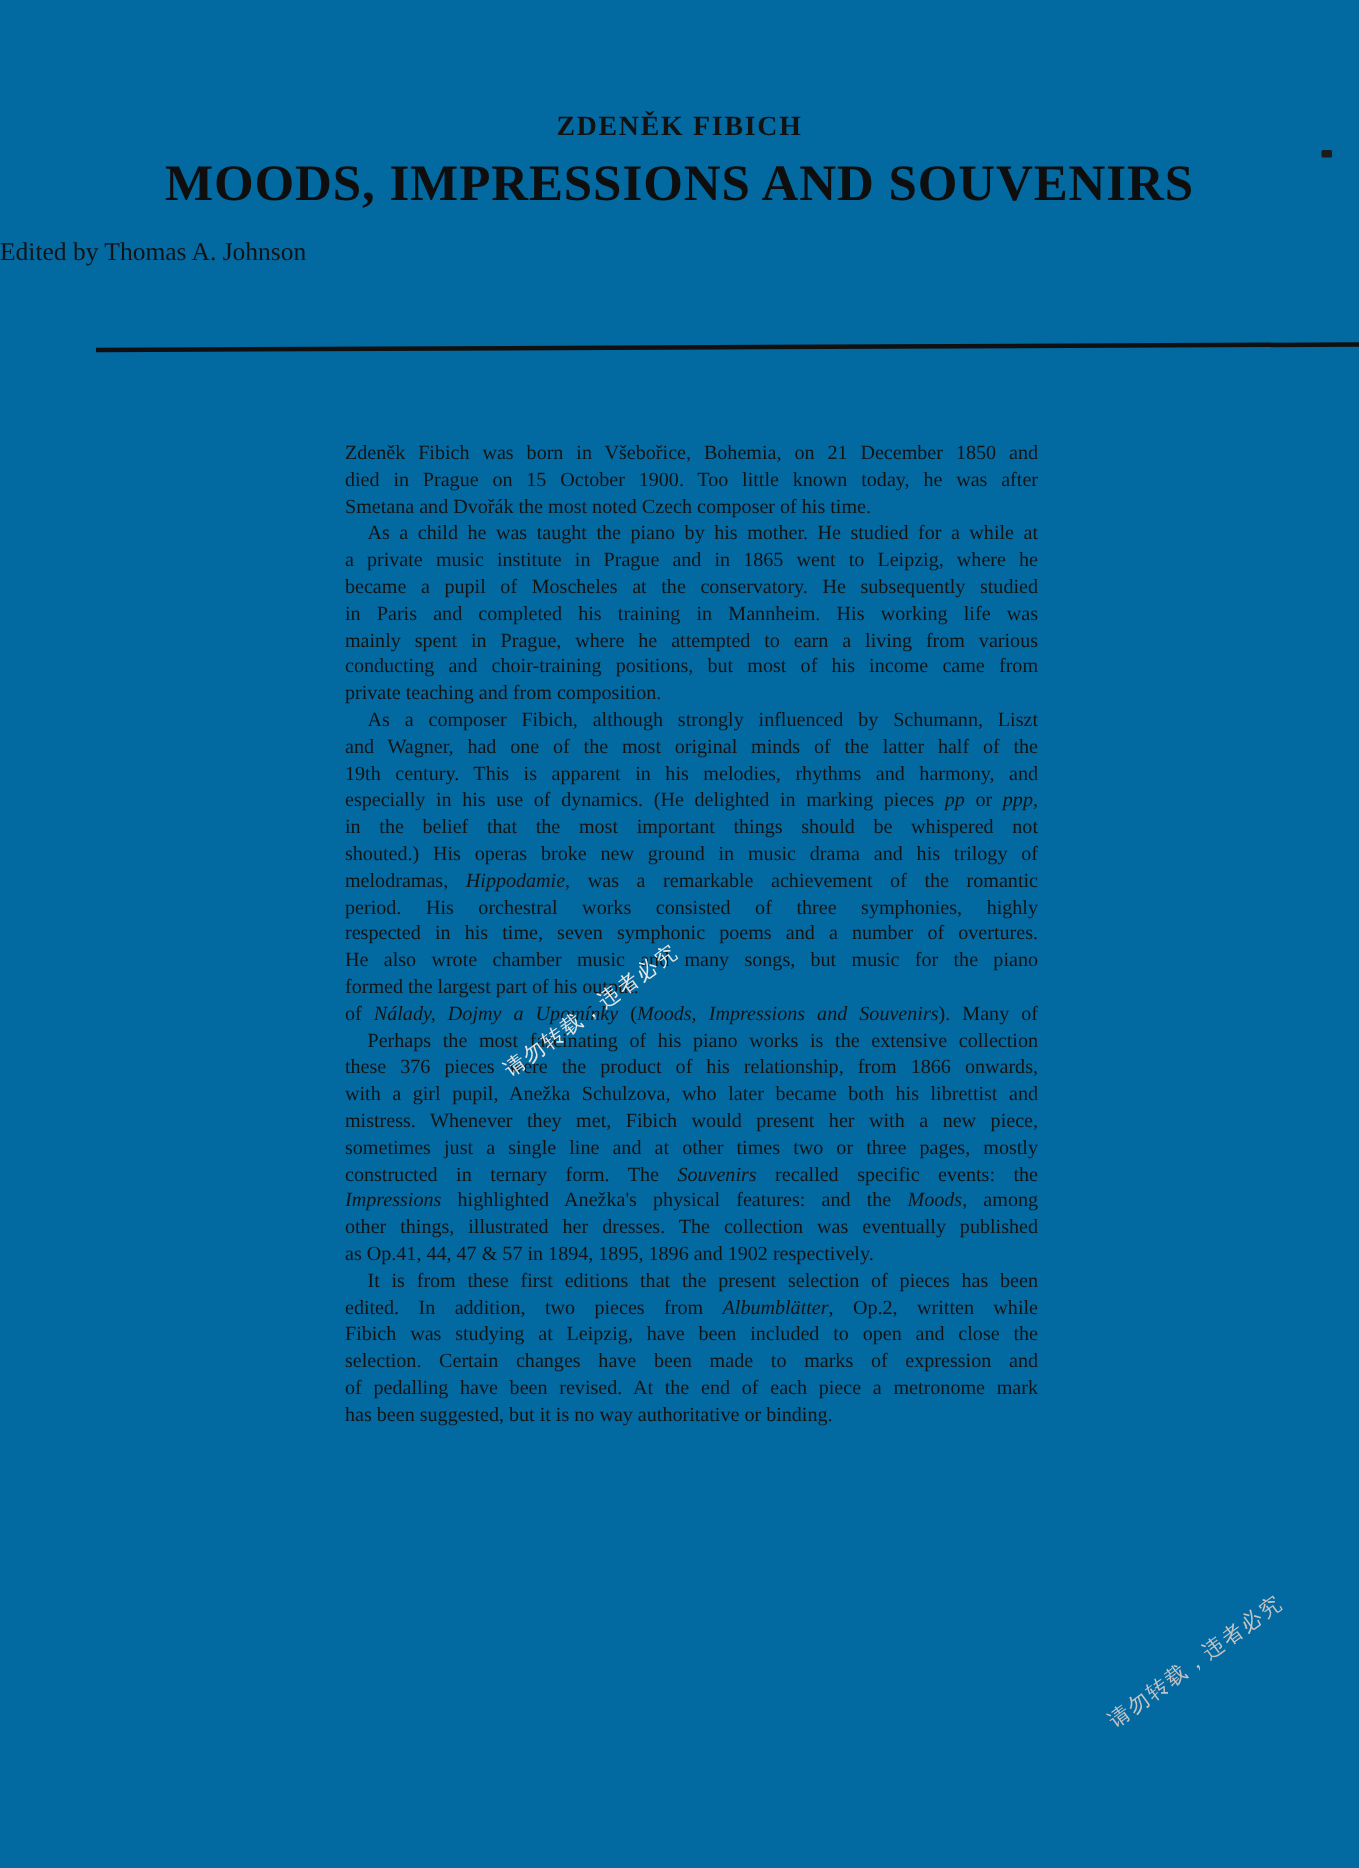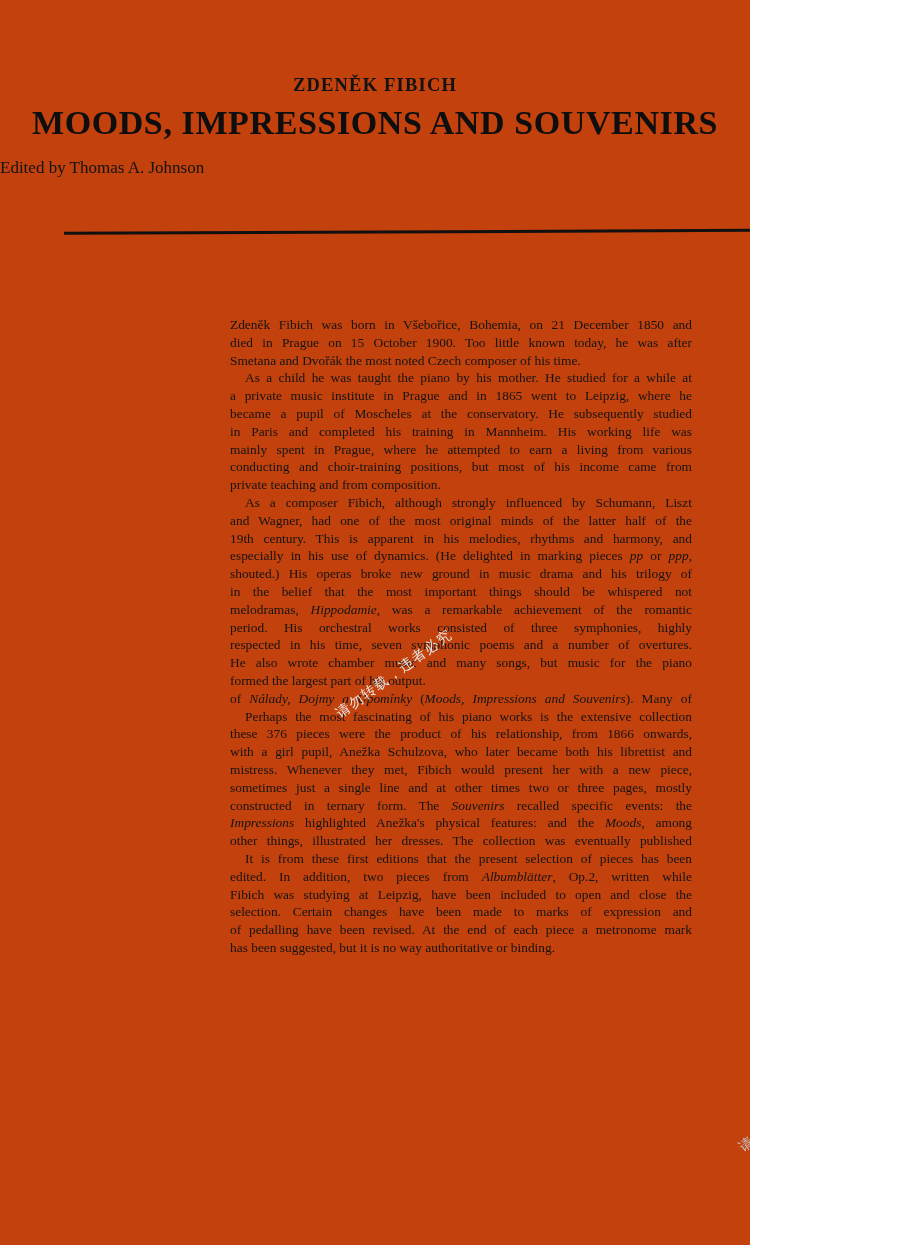--- a/index.html
+++ b/index.html
@@ -1,20 +1,20 @@
 <!DOCTYPE html>
 <html><head>
 <meta charset="utf-8">
 <style>
   html, body { margin: 0; padding: 0; background: #ffffff; }
   .page {
     position: relative;
-    width: 750px;
+    width: 906px;
     height: 1245px;
-    background: #c2410c;
+    background: #0369a1;
     font-family: "Liberation Serif", serif;
     color: #161616;
     overflow: hidden;
   }
   .title-author {
     position: absolute;
     top: 75px; left: 0; width: 100%;
     text-align: center;
     font-size: 18.5px;
     font-weight: 700;
@@ -48,21 +48,21 @@
   }
   .speck {
     position: absolute;
     left: 881px; top: 100px;
     width: 7px; height: 5px;
     background: #1c1c1c;
     border-radius: 1px;
   }
   .body-text {
     position: absolute;
-    left: 230px; top: 316px;
+    left: 230px; top: 293px;
     width: 462px;
     font-size: 13.4px;
     line-height: 17.8px;
     color: #141414;
   }
   .para { margin: 0; }
   .line {
     text-align: justify;
     text-align-last: justify;
     -moz-text-align-last: justify;
@@ -110,38 +110,39 @@
         <div class="line"><span>in Paris and completed his training in Mannheim. His working life was</span></div>
         <div class="line"><span>mainly spent in Prague, where he attempted to earn a living from various</span></div>
         <div class="line"><span>conducting and choir-training positions, but most of his income came from</span></div>
         <div class="line last"><span>private teaching and from composition.</span></div>
       </div>
       <div class="para">
         <div class="line ind"><span>As a composer Fibich, although strongly influenced by Schumann, Liszt</span></div>
         <div class="line"><span>and Wagner, had one of the most original minds of the latter half of the</span></div>
         <div class="line"><span>19th century. This is apparent in his melodies, rhythms and harmony, and</span></div>
         <div class="line"><span>especially in his use of dynamics. (He delighted in marking pieces </span><i>pp</i><span> or </span><i>ppp</i><span>,</span></div>
+        <div class="line"><span>in the belief that the most important things should be whispered not</span></div>
         <div class="line"><span>shouted.) His operas broke new ground in music drama and his trilogy of</span></div>
-        <div class="line"><span>in the belief that the most important things should be whispered not</span></div>
         <div class="line"><span>melodramas, </span><i>Hippodamie</i><span>, was a remarkable achievement of the romantic</span></div>
         <div class="line"><span>period. His orchestral works consisted of three symphonies, highly</span></div>
         <div class="line"><span>respected in his time, seven symphonic poems and a number of overtures.</span></div>
         <div class="line"><span>He also wrote chamber music and many songs, but music for the piano</span></div>
         <div class="line last"><span>formed the largest part of his output.</span></div>
       </div>
       <div class="para">
         <div class="line"><span>of </span><i>Nálady, Dojmy a Upomínky</i><span> (</span><i>Moods, Impressions and Souvenirs</i><span>). Many of</span></div>
         <div class="line ind"><span>Perhaps the most fascinating of his piano works is the extensive collection</span></div>
         <div class="line"><span>these 376 pieces were the product of his relationship, from 1866 onwards,</span></div>
         <div class="line"><span>with a girl pupil, Anežka Schulzova, who later became both his librettist and</span></div>
         <div class="line"><span>mistress. Whenever they met, Fibich would present her with a new piece,</span></div>
         <div class="line"><span>sometimes just a single line and at other times two or three pages, mostly</span></div>
         <div class="line"><span>constructed in ternary form. The </span><i>Souvenirs</i><span> recalled specific events: the</span></div>
         <div class="line"><i>Impressions</i><span> highlighted Anežka's physical features: and the </span><i>Moods</i><span>, among</span></div>
         <div class="line"><span>other things, illustrated her dresses. The collection was eventually published</span></div>
+        <div class="line last"><span>as Op.41, 44, 47 &amp; 57 in 1894, 1895, 1896 and 1902 respectively.</span></div>
       </div>
       <div class="para">
         <div class="line ind"><span>It is from these first editions that the present selection of pieces has been</span></div>
         <div class="line"><span>edited. In addition, two pieces from </span><i>Albumblätter</i><span>, Op.2, written while</span></div>
         <div class="line"><span>Fibich was studying at Leipzig, have been included to open and close the</span></div>
         <div class="line"><span>selection. Certain changes have been made to marks of expression and</span></div>
         <div class="line"><span>of pedalling have been revised. At the end of each piece a metronome mark</span></div>
         <div class="line last"><span>has been suggested, but it is no way authoritative or binding.</span></div>
       </div>
     </div>

